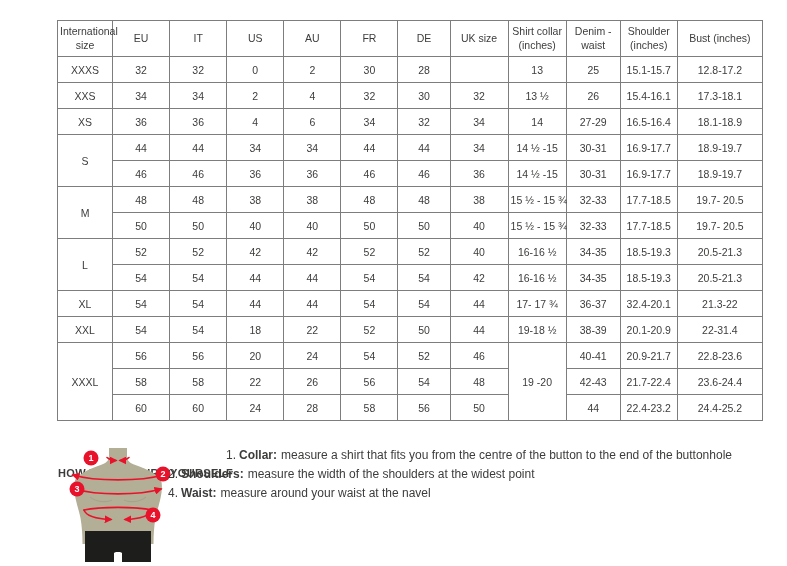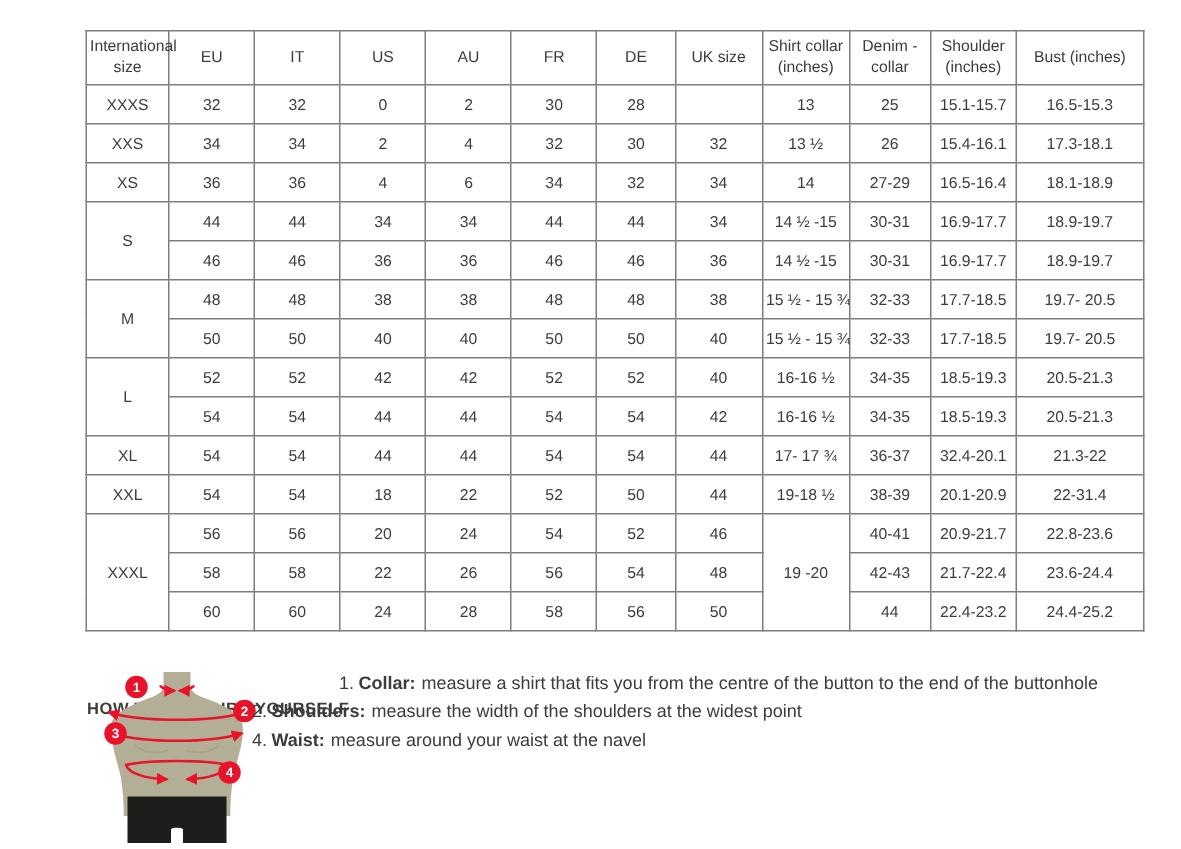--- a/index.html
+++ b/index.html
@@ -49,39 +49,39 @@
       <tr>
           <th>International size</th>
           <th>EU</th>
           <th>IT</th>
           <th>US</th>
           <th>AU</th>
           <th>FR</th>
           <th>DE</th>
           <th>UK size</th>
           <th>Shirt collar (inches)</th>
-          <th>Denim - collar</th>
+          <th>Denim - waist</th>
           <th>Shoulder (inches)</th>
           <th>Bust (inches)</th>
         </tr>
     </thead>
     <tbody>
         <tr>
           <td>XXXS</td>
           <td>32</td>
           <td>32</td>
           <td>0</td>
           <td>2</td>
           <td>30</td>
           <td>28</td>
           <td></td>
           <td>13</td>
           <td>25</td>
           <td>15.1-15.7</td>
-          <td>16.5-15.3</td>
+          <td>12.8-17.2</td>
         </tr>
         <tr>
           <td>XXS</td>
           <td>34</td>
           <td>34</td>
           <td>2</td>
           <td>4</td>
           <td>32</td>
           <td>30</td>
           <td>32</td>

